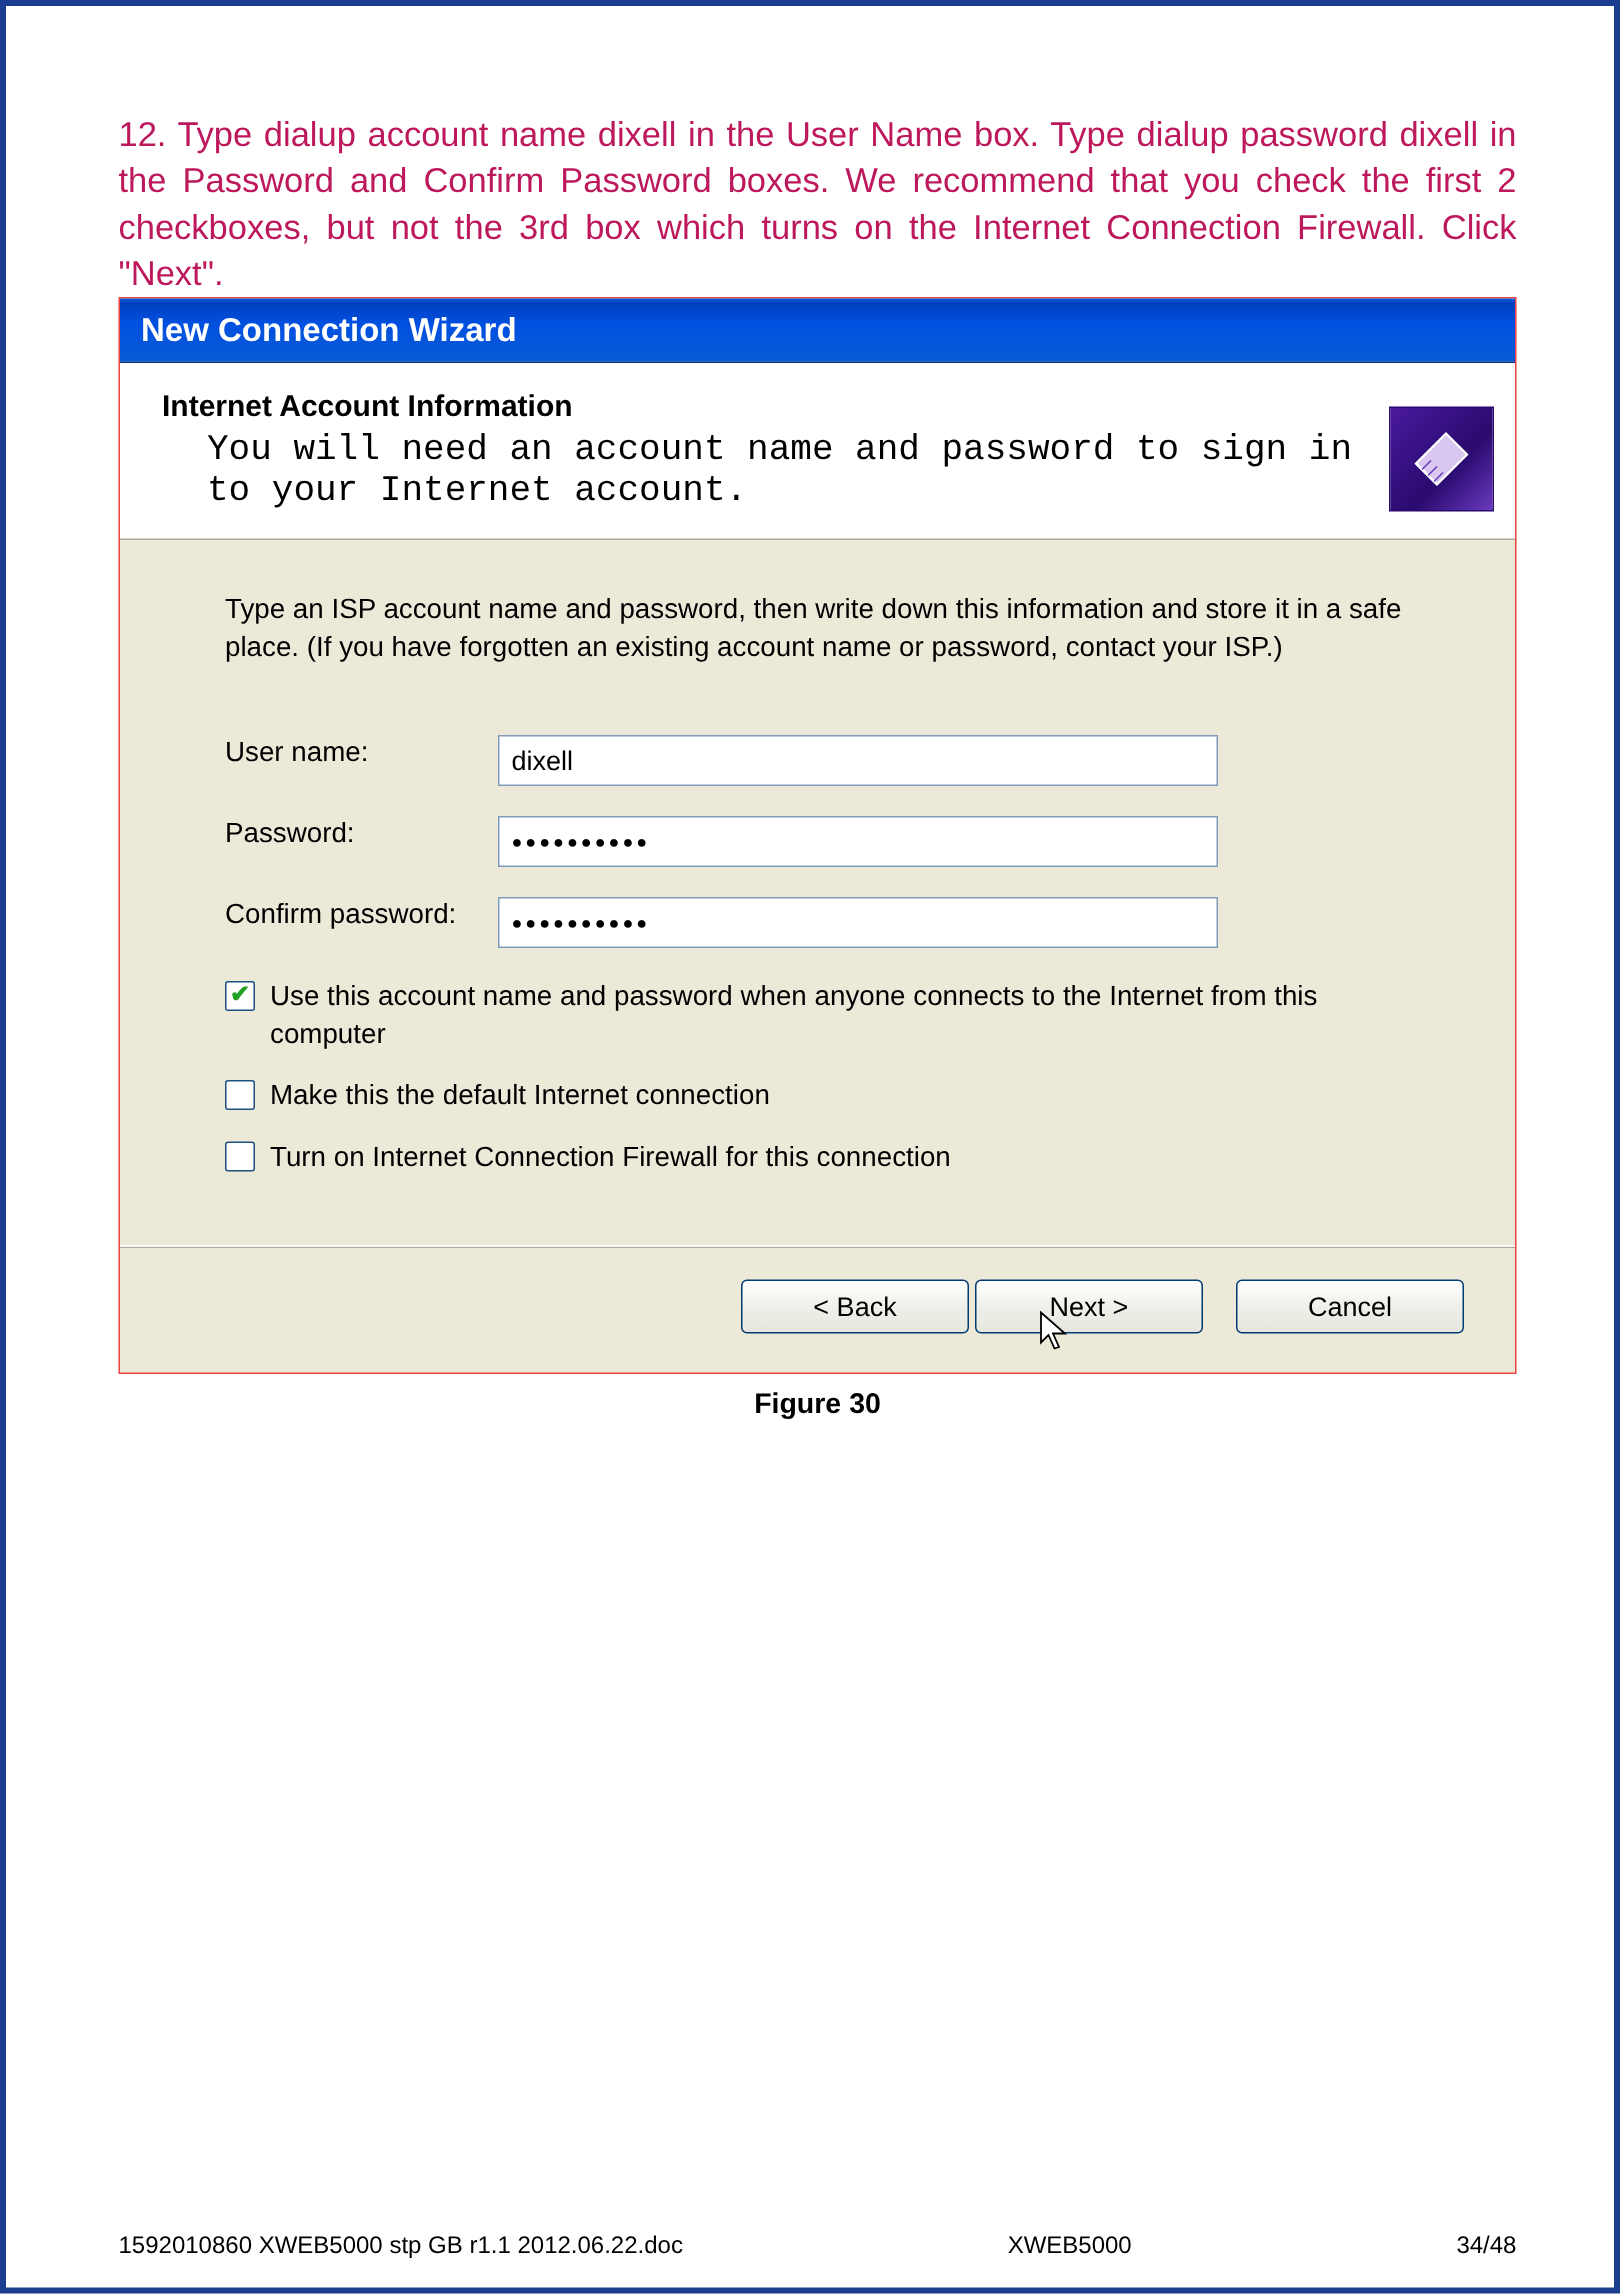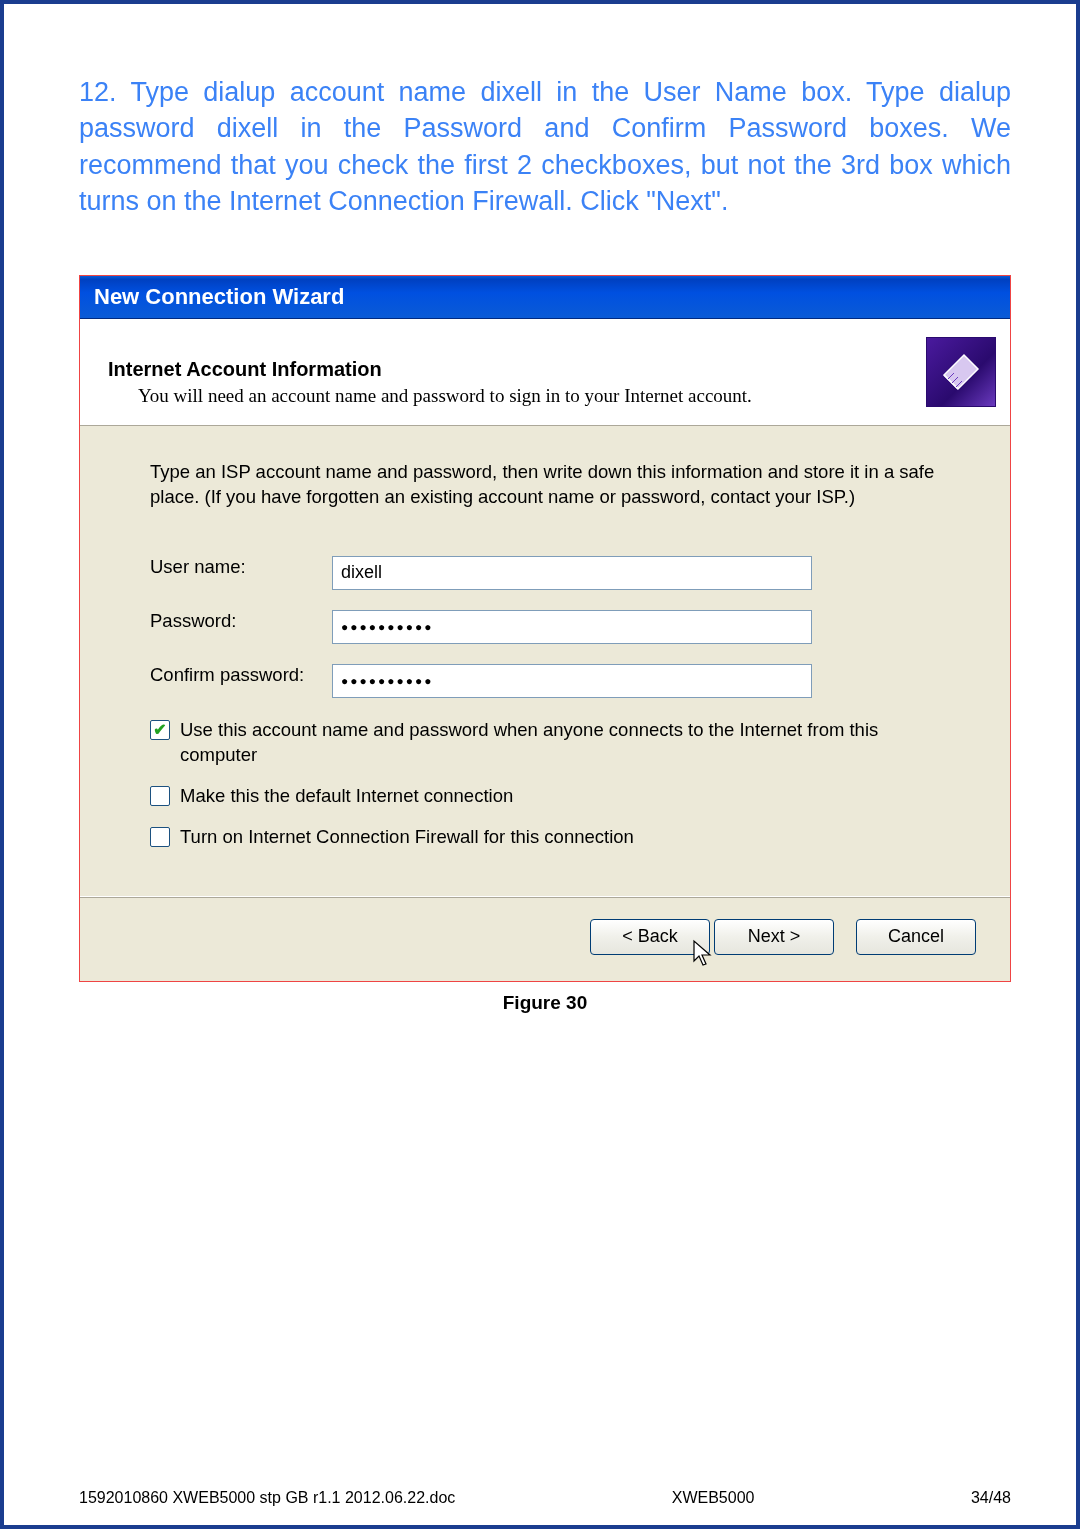--- a/index.html
+++ b/index.html
@@ -8,25 +8,24 @@
     height: 1529px;
     background: #ffffff;
     font-family: Arial, Helvetica, sans-serif;
     position: relative;
     border: 4px solid #1a3d8f;
   }
   .page-content {
     padding: 70px 65px 0 75px;
   }
   .instruction-text {
-    font-size: 27px;
+    font-size: 23px;
     line-height: 1.35;
-    color: #3b82f6;
+    color: #be185d;
     text-align: justify;
-    margin-bottom: 55px;
   }
   .wizard-window {
     border: 1px solid #ef4444;
     background: #ece9d8;
     width: 100%;
   }
   .wizard-titlebar {
     background: linear-gradient(to bottom, #0a5bd6 0%, #0040c0 8%, #0050e0 40%, #0a5bd6 100%);
     color: #fff;
     font-weight: bold;
@@ -44,24 +43,24 @@
   }
   .wizard-header-text { flex: 1; }
   .wizard-header-title {
     font-weight: bold;
     font-size: 20px;
     color: #000;
     margin-bottom: 4px;
     font-family: Tahoma, Arial, sans-serif;
   }
   .wizard-header-sub {
-    font-size: 19px;
+    font-size: 24px;
     color: #000;
     padding-left: 30px;
-    font-family: Liberation Serif, serif;
+    font-family: Liberation Mono, monospace;
   }
   .wizard-header-icon {
     width: 70px;
     height: 70px;
     background: linear-gradient(135deg, #4a1a9e 0%, #2a0a6e 60%, #6a3abe 100%);
     border: 1px solid #2a0a6e;
     display: flex;
     align-items: center;
     justify-content: center;
     color: #e8d8ff;
@@ -129,21 +128,21 @@
   .checkbox-row.first { margin-top: 10px; }
   .wizard-footer {
     border-top: 1px solid #ffffff;
     box-shadow: inset 0 1px 0 #aca899;
     padding: 22px 34px 26px 0;
     display: flex;
     justify-content: flex-end;
     gap: 0;
   }
   .wiz-btn {
-    width: 120px;
+    width: 152px;
     height: 36px;
     background: linear-gradient(to bottom, #ffffff 0%, #f0f0ea 50%, #e6e6de 100%);
     border: 1px solid #003c74;
     border-radius: 4px;
     font-size: 18px;
     font-family: Tahoma, Arial, sans-serif;
     color: #000;
     cursor: pointer;
   }
   .wiz-btn.back { margin-right: 4px; }

